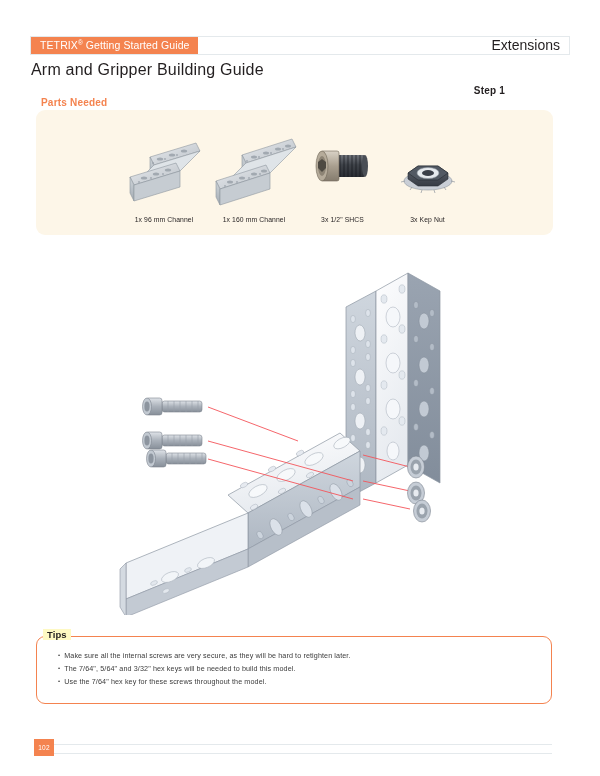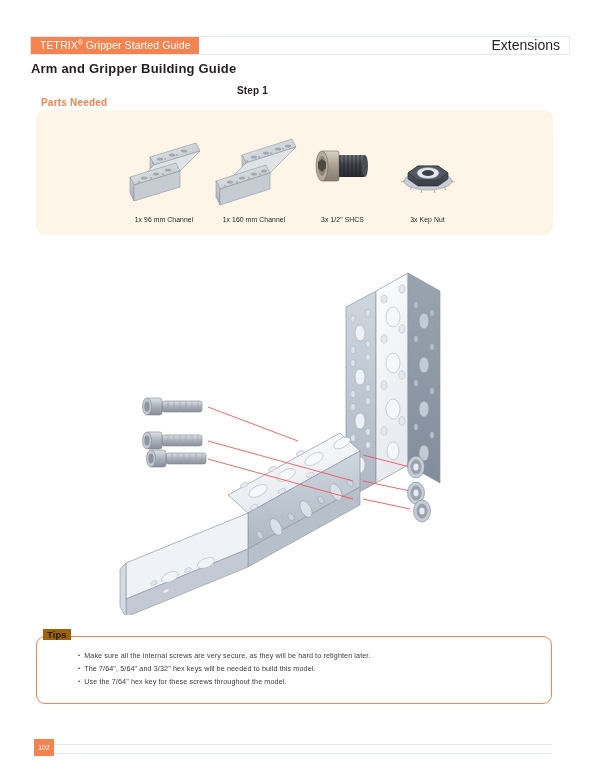--- a/index.html
+++ b/index.html
@@ -49,31 +49,31 @@
     line-height: 17px;
     color: #231f20;
     padding-right: 9px;
     white-space: nowrap;
   }
 
   .doc-title {
     position: absolute;
     left: 31px;
     top: 61px;
-    font-size: 13px;
-    font-weight: bold;
+    font-size: 16px;
+    font-weight: normal;
     letter-spacing: 0.2px;
   }
 
   .step-title {
     position: absolute;
     left: 0;
     top: 85px;
     width: 505px;
-    text-align: center;
+    text-align: right;
     font-size: 10px;
     font-weight: bold;
     letter-spacing: 0.2px;
   }
 
   
   .parts-label {
     position: absolute;
     left: 41px;
     top: 97px;
@@ -139,33 +139,32 @@
     width: 516px;
     height: 68px;
     box-sizing: border-box;
     border: 1px solid #f4834f;
     border-radius: 9px;
   }
   .tips-label {
     position: absolute;
     left: 43px;
     top: 629px;
-    background: #a16207;
+    background: #fef9c3;
     padding: 0 4px;
     font-size: 9.5px;
     font-weight: bold;
     color: #231f20;
     letter-spacing: 0.1px;
   }
   .tips-list {
     position: absolute;
     left: 58px;
     top: 649px;
     width: 470px;
-    margin-left: 20px;
   }
   .tip-item {
     font-size: 7.2px;
     line-height: 12.2px;
     color: #3b3b3b;
     letter-spacing: 0.1px;
     white-space: nowrap;
   }
   .tip-item:before {
     content: "\2022";
@@ -197,21 +196,21 @@
     display: flex;
     align-items: center;
     justify-content: center;
     letter-spacing: 0.2px;
   }
 </style>
 </head>
 <body>
 
 <div class="header-bar">
-  <div class="header-tag"><span>TETRIX</span><sup>®</sup><span> Gripper Started Guide</span></div>
+  <div class="header-tag"><span>TETRIX</span><sup>®</sup><span> Getting Started Guide</span></div>
   <div class="header-section">Extensions</div>
 </div>
 
 <div class="doc-title">Arm and Gripper Building Guide</div>
 <div class="step-title">Step 1</div>
 
 <div class="parts-label">Parts Needed</div>
 <div class="parts-panel"></div>
 
 <div class="parts-row">

